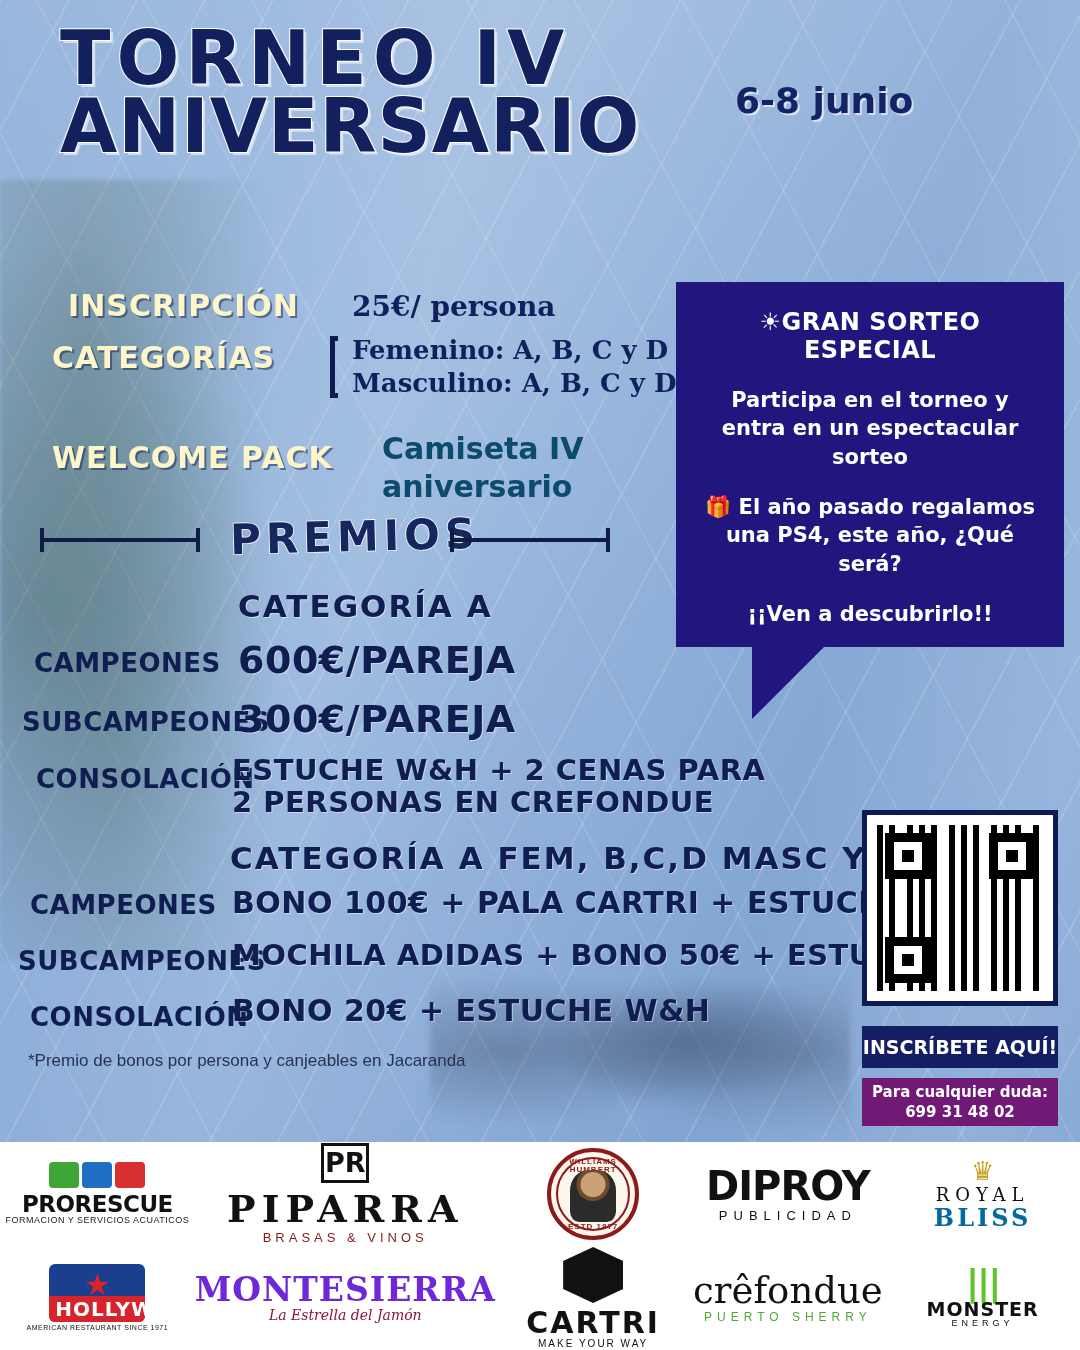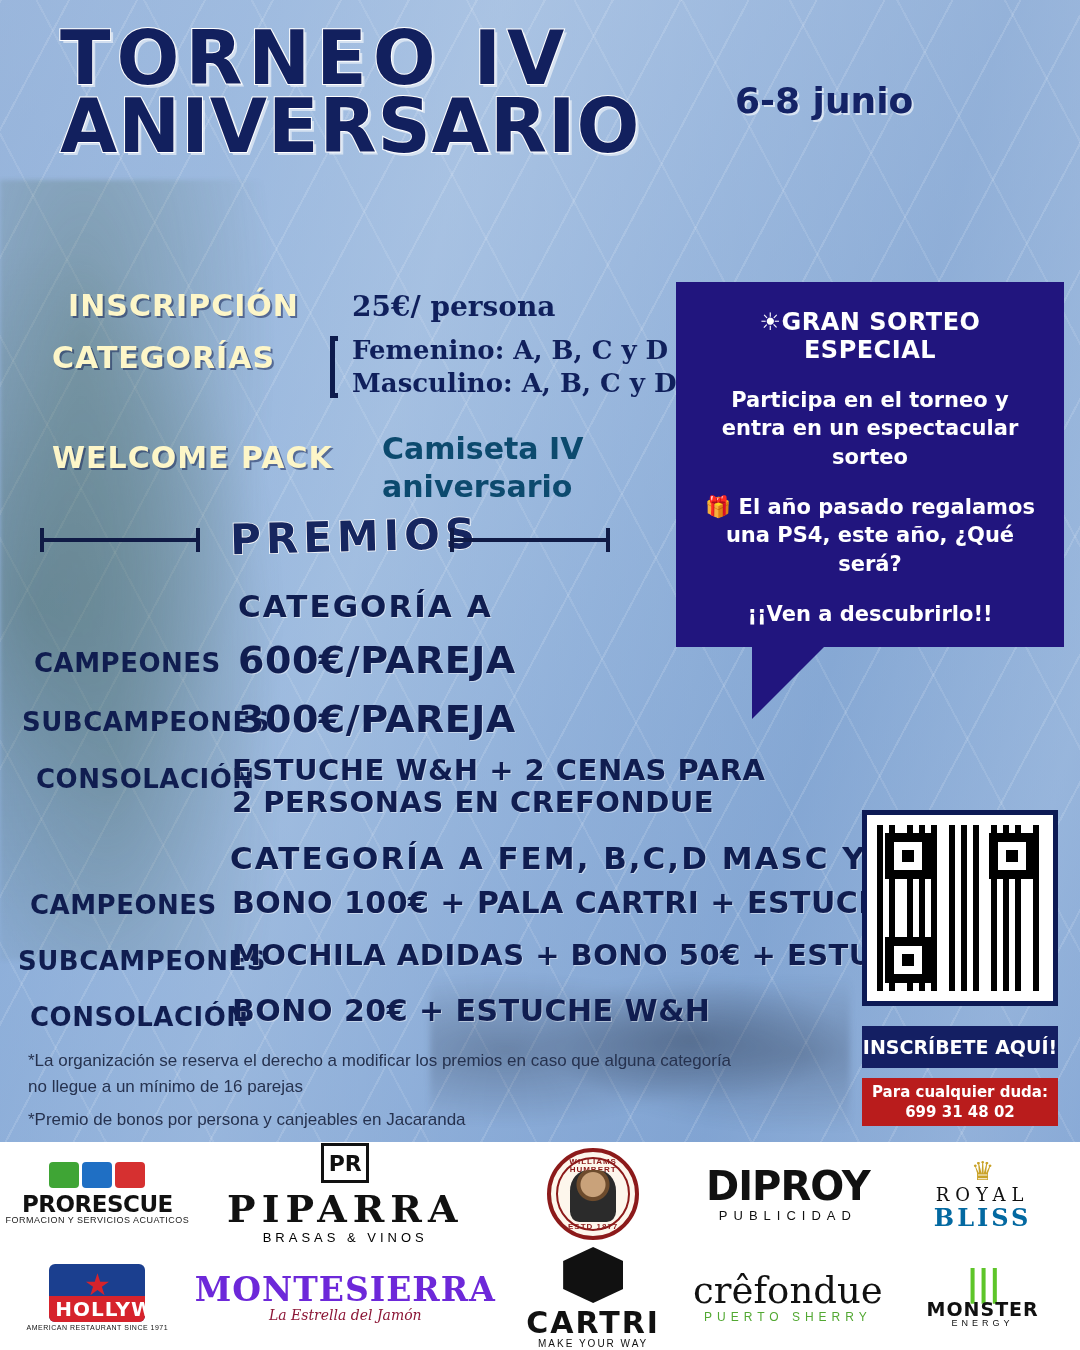--- a/index.html
+++ b/index.html
@@ -257,21 +257,21 @@
 
   .cta {
     position: absolute; left: 862px; top: 1026px; width: 196px; height: 42px;
     background: #141f63; color: #ffffff;
     display: flex; align-items: center; justify-content: center;
     font-family: "DejaVu Sans", sans-serif;
     font-weight: 700; font-size: 19px;
   }
   .contact {
     position: absolute; left: 862px; top: 1078px; width: 196px; height: 48px;
-    background: #b91c1c; color: #ffffff;
+    background: #701a75; color: #ffffff;
     display: flex; flex-direction: column; align-items: center; justify-content: center;
     font-family: "DejaVu Sans", sans-serif;
     font-weight: 700; font-size: 15px; line-height: 1.35;
   }
 
   
   .sponsors {
     position: absolute; left: 0; bottom: 0; width: 1080px; height: 208px;
     background: #ffffff;
     display: grid;
@@ -285,25 +285,25 @@
   .sp-prorescue .pr-icons { display: flex; gap: 3px; justify-content: center; margin-bottom: 4px; }
   .pr-icons span { width: 30px; height: 26px; border-radius: 4px; display: block; }
   .pr-1 { background: #3fa535; }
   .pr-2 { background: #1f6fc4; }
   .pr-3 { background: #d63030; }
   .sp-prorescue .nm { font-family: "DejaVu Sans", sans-serif; font-weight: 800; font-size: 23px; color: #111; letter-spacing: -0.5px; }
   .sp-prorescue .sub { font-size: 9px; letter-spacing: 0.5px; color: #222; }
 
   .sp-piparra .pbox {
     width: 48px; height: 40px; border: 3px solid #111; margin: 0 auto 6px;
-    font-family: "DejaVu Sans", sans-serif; font-weight: 800; font-size: 22px; color: #111;
+    font-family: "DejaVu Sans", sans-serif; font-weight: 800; font-size: 27px; color: #111;
     display: flex; align-items: center; justify-content: center;
   }
   .sp-piparra .nm { font-family: "DejaVu Serif", serif; font-weight: 700; font-size: 38px; letter-spacing: 6px; color: #111; }
-  .sp-piparra .sub { font-size: 13px; letter-spacing: 4px; color: #000000; margin-top: 2px; }
+  .sp-piparra .sub { font-size: 13px; letter-spacing: 4px; color: #7f1d1d; margin-top: 2px; }
 
   .sp-williams .seal {
     width: 92px; height: 92px; border-radius: 50%;
     border: 4px solid #8c1a1a; background: #fdf6ec; margin: 0 auto;
     position: relative; overflow: hidden;
   }
   .sp-williams .seal .ring { position: absolute; inset: 5px; border: 2px solid #8c1a1a; border-radius: 50%; }
   .sp-williams .seal .fig { position: absolute; left: 50%; top: 52%; transform: translate(-50%,-50%); width: 46px; height: 52px; background: radial-gradient(circle at 50% 28%, #c9a27a 0 12px, #6d4b2c 13px 16px, #2b2b2b 17px 60px); border-radius: 40% 40% 20% 20%; }
   .sp-williams .seal .top { position: absolute; top: 6px; left: 0; right: 0; text-align: center; font-size: 8px; font-weight: 700; color: #8c1a1a; letter-spacing: 1px; }
   .sp-williams .seal .bot { position: absolute; bottom: 5px; left: 0; right: 0; text-align: center; font-size: 8px; font-weight: 700; color: #8c1a1a; letter-spacing: 1px; }
@@ -399,21 +399,20 @@
   <div class="prize-label pl4">CAMPEONES</div>
   <div class="prize-value pv4">BONO 100€ + PALA CARTRI + ESTUCHE W&amp;H</div>
 
   <div class="prize-label pl5">SUBCAMPEONES</div>
   <div class="prize-value pv5">MOCHILA ADIDAS +  BONO 50€ + ESTUCHE W&amp;H</div>
 
   <div class="prize-label pl6">CONSOLACIÓN</div>
   <div class="prize-value pv6">BONO  20€ + ESTUCHE W&amp;H</div>
 
   <div class="footnotes">
-    <p>*La organización se reserva el derecho a modificar los premios en caso que alguna categoría no llegue a un mínimo de 16 parejas</p>
     <p>*Premio de bonos por persona y canjeables en Jacaranda</p>
   </div>
 
   <div class="sorteo">
     <h3>☀GRAN SORTEO ESPECIAL</h3>
     <p>Participa en el torneo y entra en un espectacular sorteo</p>
     <p>🎁 El año pasado regalamos una PS4, este año, ¿Qué será?</p>
     <p class="last">¡¡Ven a descubrirlo!!</p>
   </div>
   <div class="sorteo-tail"></div>

